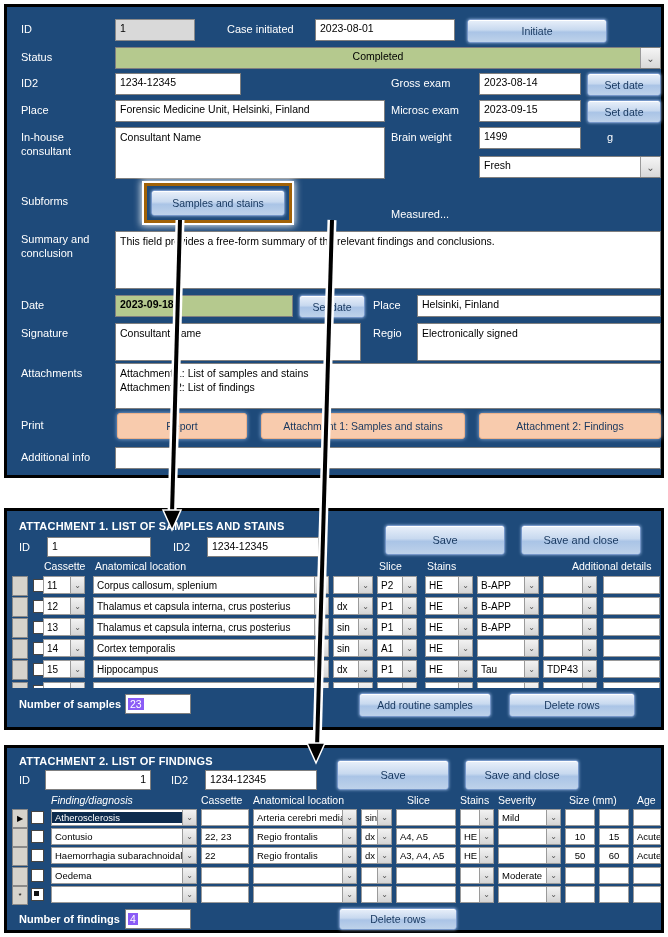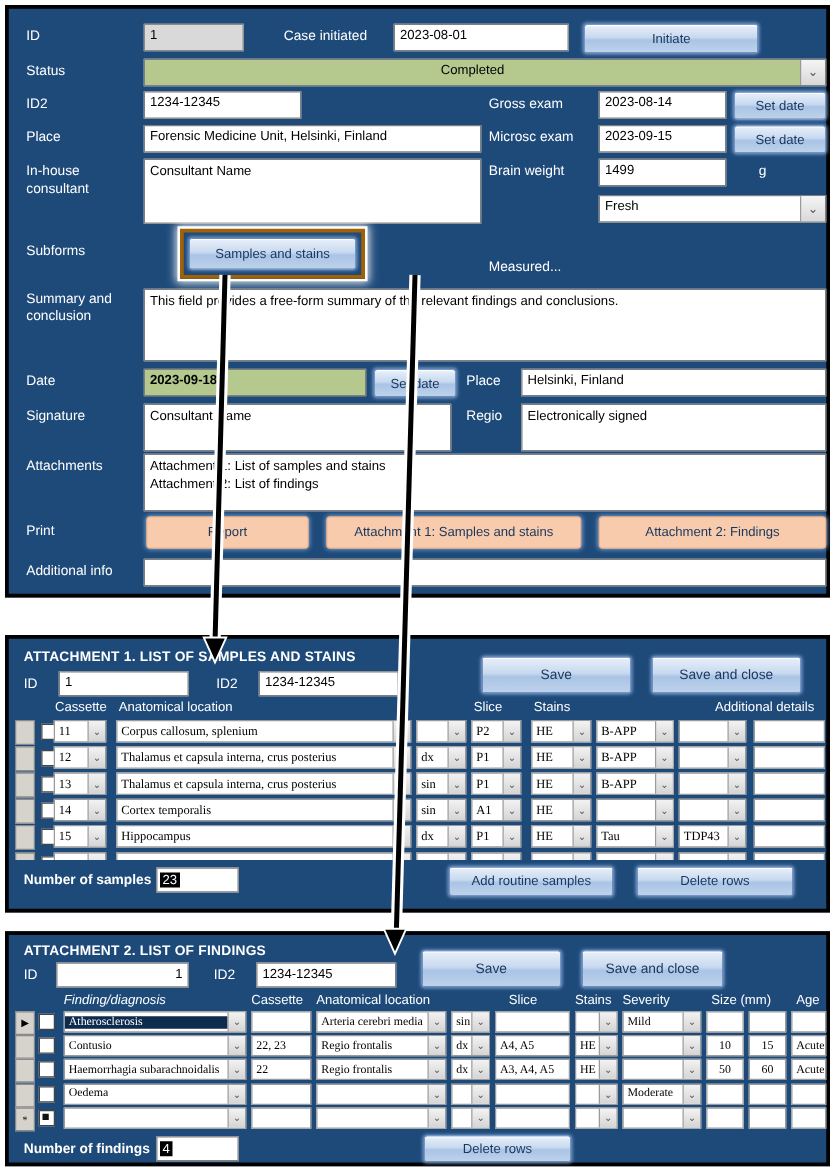--- a/index.html
+++ b/index.html
@@ -33,40 +33,40 @@
   .btnp{display:flex;align-items:center;justify-content:center;cursor:default;
         background:#f8cbad;border:1px solid #edb28b;border-radius:3px;color:#17375e;
         font-size:10.5px;box-shadow:0 0 4px rgba(150,185,230,.95);}
   .btnp-dot{border:1px dotted #8c6a52;outline:1px solid #e7a97f;}
   
   .annot-box{position:absolute;box-sizing:border-box;border:3px solid #a16207;padding:4px;
         box-shadow:0 0 0 2px #fff,0 0 7px 3px rgba(255,255,255,.9);display:flex;margin-left:33px;}
   .annot-box .btn,.annot-box .btnp{flex:1;}
   
   .thead span{position:absolute;color:#fff;font-size:10.5px;white-space:nowrap;}
-  .trow{position:absolute;left:0;width:578px;font-family:Liberation Serif, serif;}
+  .trow{position:absolute;left:0;width:578px;}
   .rowsel{position:absolute;background:#d6d3cc;border:1px solid #8a8a8a;width:14px;
           display:flex;align-items:center;justify-content:center;font-size:8px;color:#000;}
   .cb{position:absolute;width:11px;height:11px;background:#fff;border:1px solid #444;}
   .cb.checkbox_filled::after{content:"";position:absolute;left:2px;top:2px;width:5px;height:5px;background:#111;}
   .combo{position:absolute;display:flex;align-items:stretch;background:#fff;border:1px solid #9a9a9a;box-sizing:border-box;}
   .combo .txt{flex:1;padding:0 3px;overflow:hidden;white-space:nowrap;align-self:center;}
   .combo .arr{width:13px;background:linear-gradient(#f2f2f2,#d5d5d5);border-left:1px solid #9a9a9a;
         color:#555;font-size:8px;display:flex;align-items:center;justify-content:center;}
   .tfld{position:absolute;background:#fff;border:1px solid #9a9a9a;box-sizing:border-box;
         padding:0 3px;overflow:hidden;white-space:nowrap;display:flex;align-items:center;}
   .a1 .trow{height:21px;}
   .a1 .combo,.a1 .tfld{height:18px;top:1px;font-size:10px;}
   .a1 .rowsel{height:18px;top:1px;left:5px;}
   .a1 .cb{left:26px;top:4px;}
   .a2 .trow{height:19px;}
   .a2 .combo,.a2 .tfld{height:17px;top:1px;font-size:9.5px;}
   .a2 .rowsel{height:17px;top:1px;left:5px;}
   .a2 .cb{left:24px;top:3px;}
-  .sel-chip{background:#000000;color:#fff;padding:0 2px;}
+  .sel-chip{background:#8b5cf6;color:#fff;padding:0 2px;}
   .selectedtxt{background:#0d2b4d;color:#fff;}
   .numbox{position:absolute;background:#fff;border:1px solid #7f7f7f;box-sizing:border-box;
         display:flex;align-items:center;padding:1px 2px;font-size:10.5px;}
   .boldlbl{font-weight:bold;}
   
   .a1 .c-cass{left:36px;width:42px;}
   .a1 .c-anat{left:86px;width:236px;}
   .a1 .c-side{left:326px;width:40px;}
   .a1 .c-slice{left:370px;width:40px;}
   .a1 .c-st1{left:418px;width:48px;}

